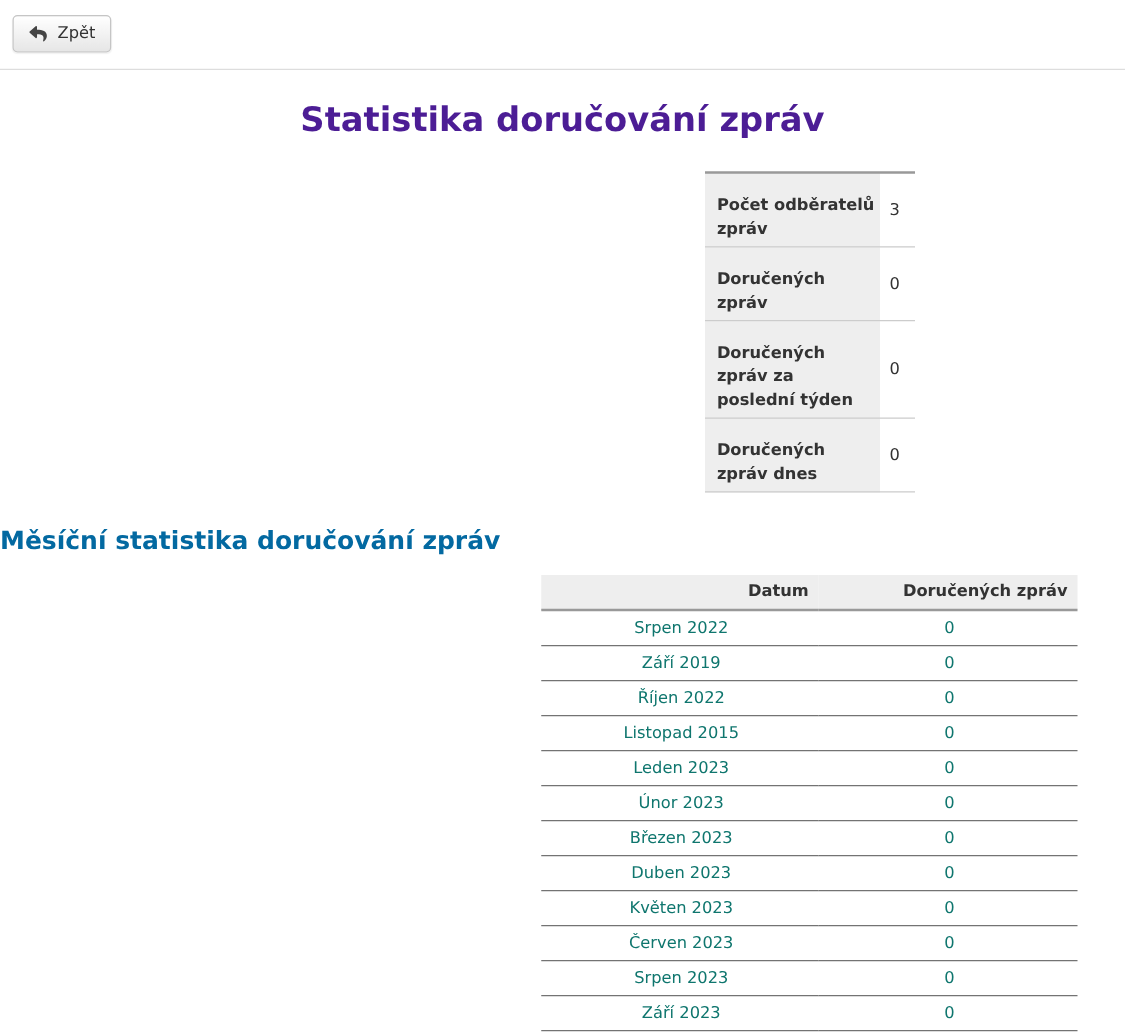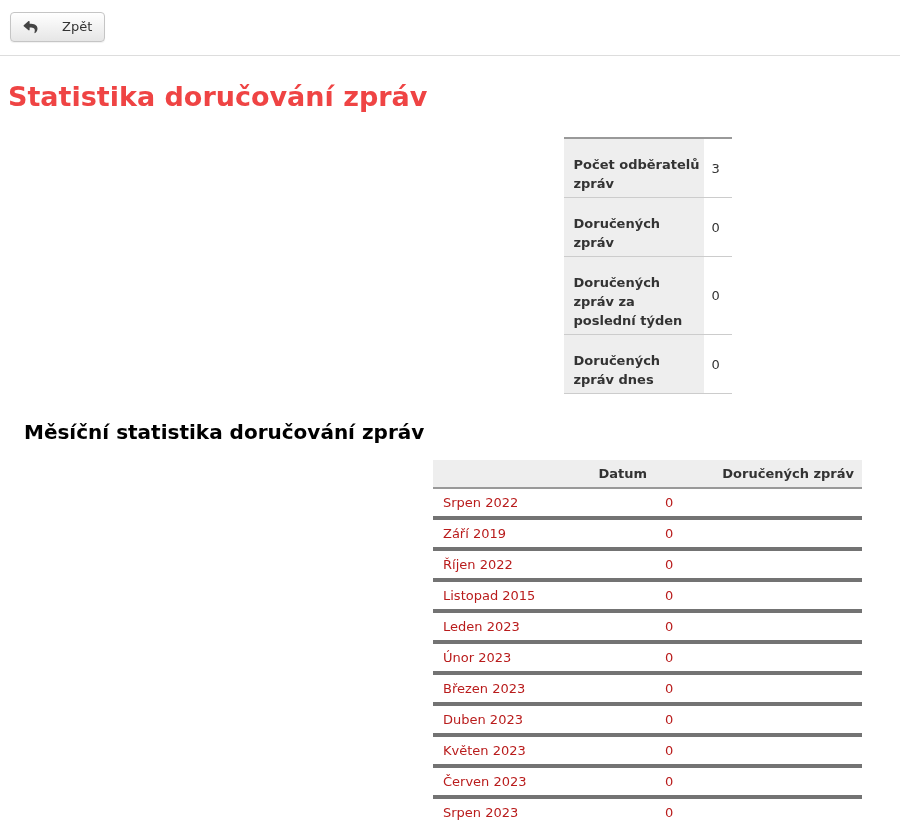--- a/index.html
+++ b/index.html
@@ -14,50 +14,51 @@
   .page { width: 900px; min-height: 826px; background: #fff; }
 
   
   .topbar {
     padding: 12px 10px 13px 10px;
     border-bottom: 1px solid #dddddd;
   }
   .btn-back {
     display: inline-flex;
     align-items: center;
-    gap: 24px;
+    gap: 8px;
     padding: 6px 12px;
     font-size: 13px;
     line-height: 16px;
     color: #333333;
     background: linear-gradient(#ffffff, #e6e6e6);
     border: 1px solid #c5c5c5;
     border-radius: 4px;
     box-shadow: 0 1px 1px rgba(0,0,0,0.06);
     cursor: pointer;
     font-family: inherit;
   }
   .btn-back .icon { display: inline-flex; align-items: center; }
 
   
   h1 {
     margin: 25px 0 0 0;
     padding: 0 8px;
     font-size: 27px;
     line-height: 32px;
     font-weight: 700;
-    color: #ef4444;
+    color: #4c1d95;
+    text-align: center;
   }
   h2 {
     margin: 26px 0 0 0;
-    padding: 0 24px;
+    padding: 0 0;
     font-size: 20px;
     line-height: 24px;
     font-weight: 700;
-    color: #000000;
+    color: #0369a1;
   }
 
   
   .right-col { width: 429px; margin-left: 433px; }
 
   
   table { border-collapse: collapse; }
   .summary-table {
     margin: 24px auto 0 auto;
     border-top: 2px solid #999999;
@@ -91,22 +92,23 @@
     font-size: 13px;
     line-height: 13px;
     padding: 7px 8px 7px 10px;
     border-bottom: 2px solid #999999;
     color: #333333;
   }
   .monthly-table tbody td {
     font-size: 13px;
     line-height: 13px;
     padding: 7px 8px 7px 10px;
-    border-bottom: 4px solid #737373;
-    color: #b91c1c;
+    border-bottom: 1px solid #737373;
+    color: #0f766e;
+    text-align: center;
   }
   .monthly-table th:first-child,
   .monthly-table td:first-child { width: 222px; }
 </style>
 </head>
 <body>
 
 <div class="page">
 
   <div class="topbar">

